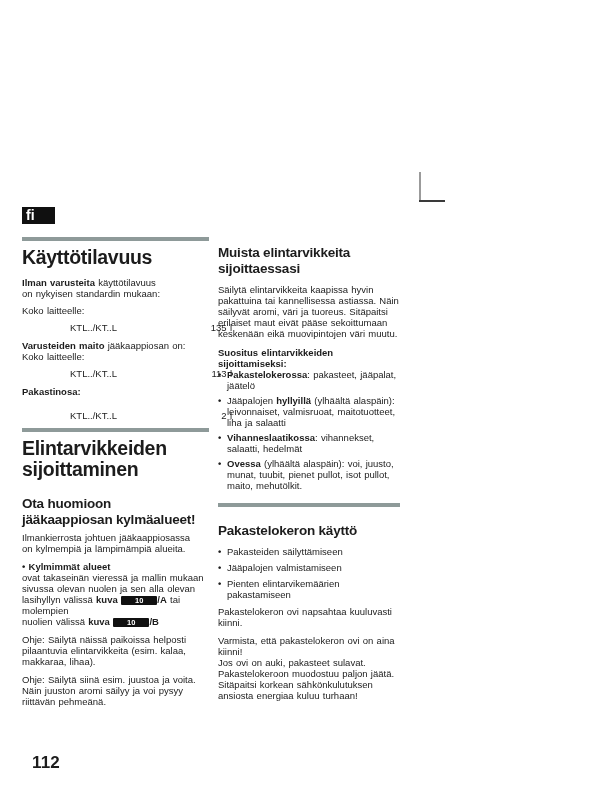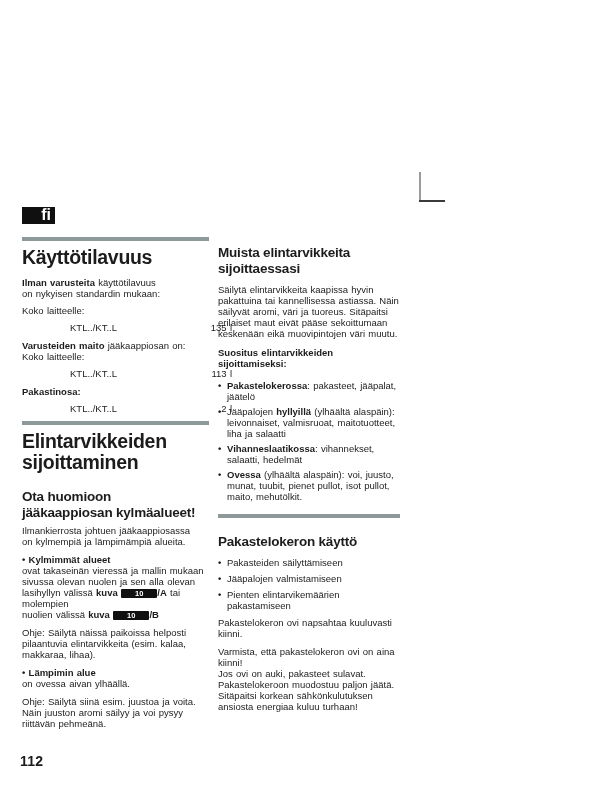--- a/index.html
+++ b/index.html
@@ -17,22 +17,22 @@
     color:var(--text);
     overflow:hidden;
   }
   .col{position:absolute;}
   .col-left{left:22px;top:206px;width:187px;}
   .col-right{left:218px;top:229px;width:188px;}
 
   .lang-badge{
     display:inline-block;min-width:33px;box-sizing:border-box;
     background:var(--badge);color:#fff;
-    font-weight:700;font-size:16px;line-height:12px;
-    text-align:right;padding:2px 4px 3px;
+    font-weight:700;font-size:14px;line-height:12px;
+    text-align:left;padding:2px 4px 3px;
     margin-bottom:13px;
   }
   .rule{height:4px;background:var(--rule);margin:0 0 6px;}
   .rule-mid{margin-top:7px;}
   .rule-right{width:182px;margin-top:12px;}
 
   h1{
     font-size:19.5px;line-height:21px;font-weight:700;
     letter-spacing:-0.3px;margin:0 0 9px;
   }
@@ -68,22 +68,22 @@
   .btxt{flex:1;}
   .blist-freezer .bullet{margin-bottom:5px;}
   .blist-remember{margin-bottom:0;}
 
   .inline-dot{font-weight:700;}
 
   .crop-v{position:absolute;left:419px;top:172px;width:2px;height:30px;background:#9b9b9b;}
   .crop-h{position:absolute;left:419px;top:200px;width:26px;height:2px;background:#3a3a3a;}
 
   .page-number{
-    position:absolute;left:20px;top:753px;
-    font-size:14px;font-weight:700;letter-spacing:0.2px;
+    position:absolute;left:32px;top:753px;
+    font-size:17px;font-weight:700;letter-spacing:0.2px;
   }
 </style>
 </head>
 <body>
 
 <div class="page">
 
   <div class="crop-v"></div>
   <div class="crop-h"></div>
 
@@ -104,52 +104,51 @@
       <span>135 l</span>
     </div>
 
     <p class="body"><b>Varusteiden maito</b><span> jääkaappiosan on:</span><br><span>Koko laitteelle:</span></p>
 
     <div class="caprow">
       <span>KTL../KT..L</span>
       <span>113 l</span>
     </div>
 
-    <p class="body bold" style="margin-bottom:6px">Pakastinosa:</p>
+    <p class="body bold" style="margin-bottom:13px">Pakastinosa:</p>
 
     <div class="caprow">
       <span>KTL../KT..L</span>
       <span>2 l</span>
     </div>
 
     <div class="rule rule-mid"></div>
 
     <h1>Elintarvikkeiden<br>sijoittaminen</h1>
 
     <h2>Ota huomioon<br>jääkaappiosan kylmäalueet!</h2>
 
     <p class="body mb7">Ilmankierrosta johtuen jääkaappiosassa<br>on kylmempiä ja lämpimämpiä alueita.</p>
 
     <p class="body mb7"><span class="inline-dot">•</span>&nbsp;<b>Kylmimmät alueet</b><br><span>ovat takaseinän vieressä ja mallin mukaan</span><br><span>sivussa olevan nuolen ja sen alla olevan</span><br><span>lasihyllyn välissä </span><b>kuva</b>&nbsp;<span class="figbadge">10</span><b>/A</b><span> tai molempien</span><br><span>nuolien välissä </span><b>kuva</b>&nbsp;<span class="figbadge">10</span><b>/B</b></p>
 
     <p class="body mb7">Ohje: Säilytä näissä paikoissa helposti<br>pilaantuvia elintarvikkeita (esim. kalaa,<br>makkaraa, lihaa).</p>
 
-    <p class="body mb7"><span class="inline-dot">•</span>&nbsp;<b>Lämpimin alue</b><br><span>on ovessa aivan ylhäällä.</span></p>
 
     <p class="body">Ohje: Säilytä siinä esim. juustoa ja voita.<br>Näin juuston aromi säilyy ja voi pysyy<br>riittävän pehmeänä.</p>
 
   </div>
 
   <div class="col col-right">
 
     <h2 class="mb8">Muista elintarvikkeita<br>sijoittaessasi</h2>
 
     <p class="body mb8">Säilytä elintarvikkeita kaapissa hyvin<br>pakattuina tai kannellisessa astiassa. Näin<br>säilyvät aromi, väri ja tuoreus. Sitäpaitsi<br>erilaiset maut eivät pääse sekoittumaan<br>keskenään eikä muovipintojen väri muutu.</p>
 
-    <p class="body bold" style="margin-bottom:11px">Suositus elintarvikkeiden<br>sijoittamiseksi:</p>
+    <p class="body bold" style="margin-bottom:0">Suositus elintarvikkeiden<br>sijoittamiseksi:</p>
 
     <div class="blist blist-remember">
       <div class="bullet">
         <span class="dot">•</span>
         <div class="btxt"><span></span><b>Pakastelokerossa</b><span>: pakasteet, jääpalat, jäätelö</span></div>
       </div>
       <div class="bullet">
         <span class="dot">•</span>
         <div class="btxt"><span>Jääpalojen </span><b>hyllyillä</b><span> (ylhäältä alaspäin): leivonnaiset, valmisruoat, maitotuotteet, liha ja salaatti</span></div>
       </div>

